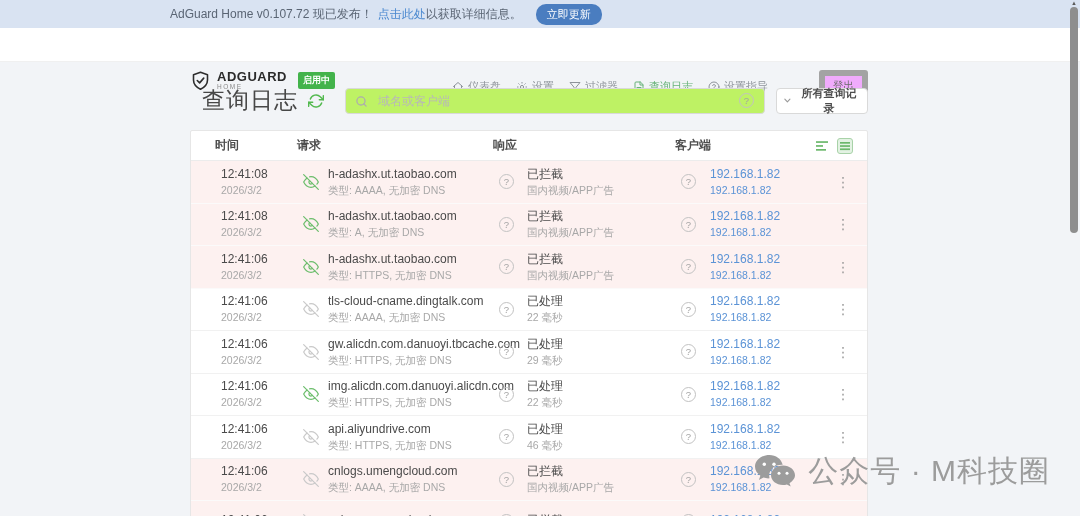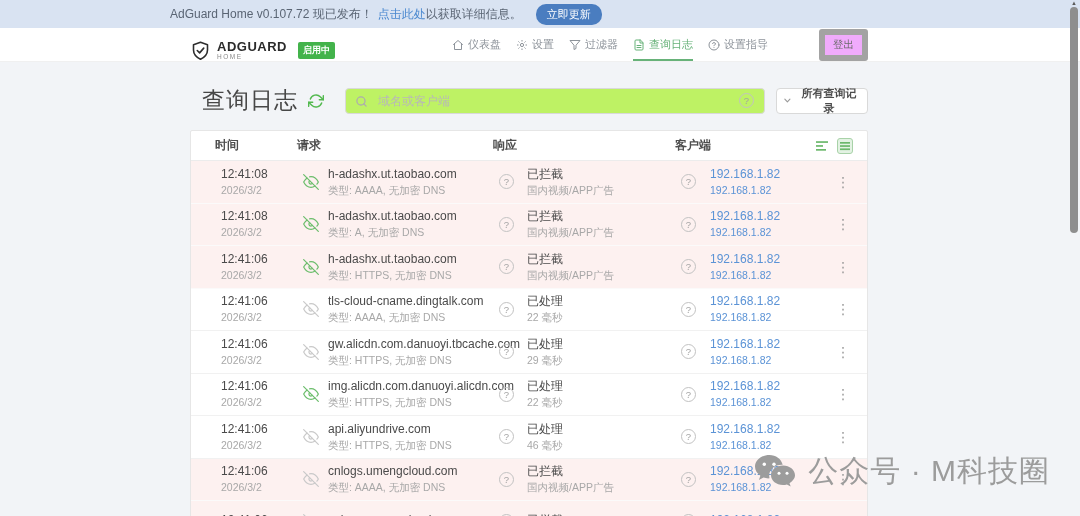--- a/index.html
+++ b/index.html
@@ -13,21 +13,21 @@
   .banner { position:absolute; top:0; left:0; width:1080px; height:28px;
     background:#d9e3f2; display:flex; align-items:center; }
   .banner-inner { margin-left:170px; display:flex; align-items:center; font-size:12px; color:#5a6574; }
   .banner-link { color:#4a88cf; cursor:pointer; margin-left:5px; }
   .update-btn { margin-left:14px; background:#4a7dc0; color:#fff; border:none; border-radius:10px;
     font-size:11px; padding:3px 11px; cursor:pointer; font-family:inherit; }
 
   
   .nav { position:absolute; top:28px; left:0; width:1080px; height:34px; background:#fff;
     border-bottom:1px solid #f0f0f0; }
-  .nav-inner { width:678px; margin-left:190px; height:100%; display:flex; align-items:flex-end; }
+  .nav-inner { width:678px; margin-left:190px; height:100%; display:flex; align-items:flex-start;margin-top:42px; }
   .brand { display:flex; align-items:center; gap:6px; }
   .shield-icon svg { width:21px; height:21px; display:block; }
   .brand-text { line-height:1; }
   .brand-name { font-size:13px; font-weight:bold; color:#2b2b2b; letter-spacing:.5px; display:block; }
   .brand-sub { font-size:6.5px; color:#8a8a8a; letter-spacing:1.5px; display:block; margin-top:1px; }
   .status-badge { background:#43b34b; color:#fff; font-size:9px; padding:2px 5px; border-radius:2px;
     margin-left:5px; font-weight:bold; }
   .nav-items { flex:1; display:flex; justify-content:center; gap:15px; padding-left:66px;
     height:100%; align-items:stretch; }
   .nav-item { display:flex; align-items:center; gap:4px; font-size:11px; color:#8d939a;

